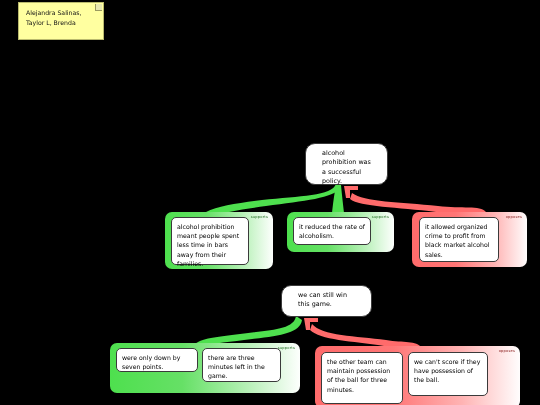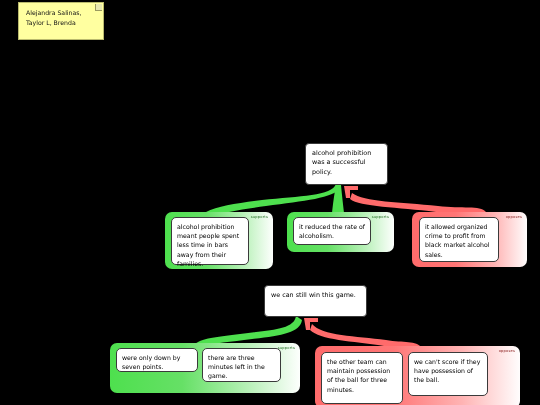--- a/index.html
+++ b/index.html
@@ -15,22 +15,22 @@
     font-family:"DejaVu Sans",sans-serif;
   }
   .note .ln{white-space:nowrap;}
   .note-fold{
     position:absolute;right:1px;top:1px;width:6px;height:6px;
     background:#e8e8b0;border-left:1px solid #9a9a60;border-bottom:1px solid #9a9a60;
   }
 
   
   .claim{
-    position:absolute;background:#ffffff;border:1px solid #3a3a3a;border-radius:4px;
-    box-sizing:border-box;padding:5px 6px;
+    position:absolute;background:#ffffff;border:1px solid #3a3a3a;border-radius:10px;
+    box-sizing:border-box;padding:5px 16px;
     font-size:6.4px;line-height:9.4px;color:#000;
   }
 
   
   .panel{
     position:absolute;border-radius:7px;box-sizing:border-box;overflow:hidden;
   }
   .panel.supports{background:linear-gradient(to right,#4ee04e 0%,#66e066 38%,#b6f0b6 72%,#fdfffd 100%);}
   .panel.opposes{background:linear-gradient(to right,#ff6b6b 0%,#ff7676 38%,#ffb4b4 72%,#fffdfd 100%);}
   .panel .badge{
@@ -86,21 +86,21 @@
   <div class="panel supports" style="left:287px;top:212px;width:107px;height:40px;">
     <span class="badge">supports</span>
     <div class="reason" style="left:6px;top:5px;width:78px;height:28px;">it reduced the rate of alcoholism.</div>
   </div>
 
   <div class="panel opposes" style="left:412px;top:212px;width:115px;height:55px;">
     <span class="badge">opposes</span>
     <div class="reason" style="left:7px;top:5px;width:80px;height:45px;">it allowed organized crime to profit from black market alcohol sales.</div>
   </div>
 
-  <div class="claim" style="left:264px;top:285px;width:103px;height:32px;">we can still win this game.</div>
+  <div class="claim" style="left:281px;top:285px;width:91px;height:32px;">we can still win this game.</div>
 
   <div class="panel supports" style="left:110px;top:343px;width:190px;height:50px;">
     <span class="badge">supports</span>
     <div class="reason" style="left:6px;top:5px;width:82px;height:24px;">were only down by seven points.</div>
     <div class="reason" style="left:92px;top:5px;width:79px;height:34px;">there are three minutes left in the game.</div>
   </div>
 
   <div class="panel opposes" style="left:315px;top:346px;width:205px;height:62px;">
     <span class="badge">opposes</span>
     <div class="reason" style="left:6px;top:6px;width:82px;height:52px;">the other team can maintain possession of the ball for three minutes.</div>

